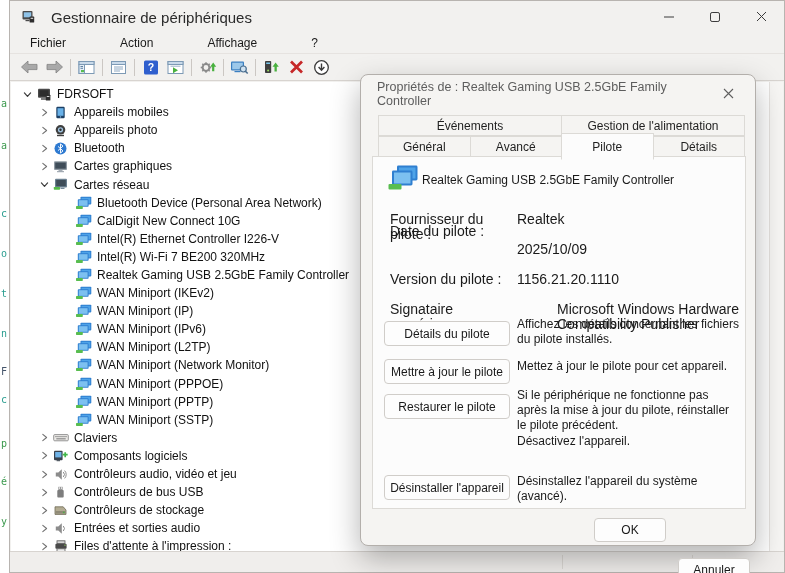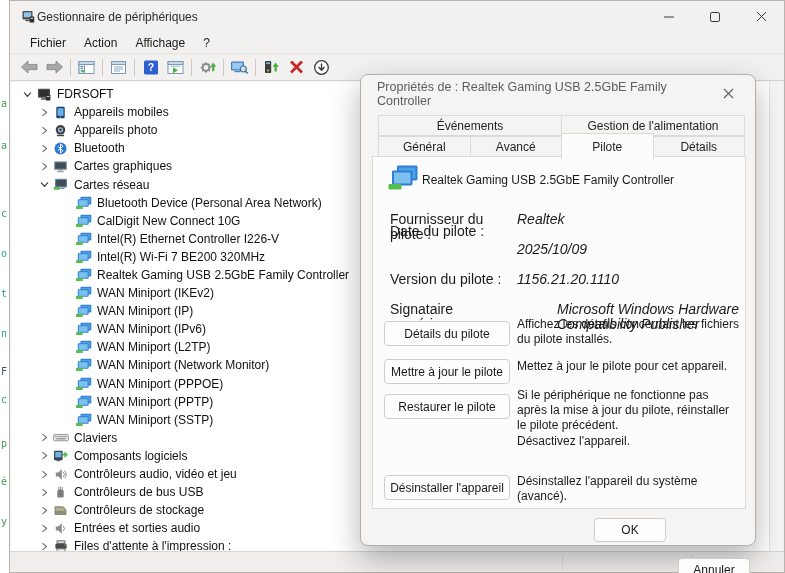--- a/index.html
+++ b/index.html
@@ -11,25 +11,25 @@
   }
   
   #left-strip { position:absolute; left:0; top:0; width:9px; height:573px; background:#ffffff; }
   #left-strip span { position:absolute; left:1px; font:10px "DejaVu Sans Mono", monospace; }
 
   
   #main-window { position:absolute; left:9px; top:0; width:776px; height:573px;
     background:#f2f1ef; border:1px solid #b8b4b0; }
   .titlebar { height:32px; display:flex; align-items:center; }
   .app-icon { margin-left:11px; width:15px; height:15px; display:flex; align-items:center; }
-  .title-text { margin-left:1px; font-size:12px; color:#2b2b2b;text-align:right; }
+  .title-text { margin-left:15px; font-size:15px; color:#2b2b2b;text-align:right; }
   .win-controls { margin-left:auto; display:flex; height:32px; }
   .win-btn { width:46px; height:32px; display:flex; align-items:center; justify-content:center; background:transparent; border:none; }
 
-  .menubar { height:21px; display:flex; align-items:center; padding-left:11px; border-bottom:1px solid #e6e3e0; background:#f2f1ef; }
+  .menubar { height:21px; display:flex; align-items:center; padding-left:11px; border-bottom:1px solid #e6e3e0; background:#f2f1ef;gap:36px; }
   .menu-item { padding:2px 9px; font-size:12px; color:#1a1a1a; cursor:default; }
 
   .toolbar { height:27px; display:flex; align-items:center; padding-left:7px; border-bottom:1px solid #d8d4d0; background:#f2f1ef; }
   .tb-btn { width:25px; height:23px; display:flex; align-items:center; justify-content:center; border:none; background:transparent; }
   .tb-sep { width:1px; height:17px; background:#cbc7c3; margin:0 3px; }
 
   
   .tree-area { position:absolute; top:81px; left:1px; right:1px; bottom:21px; background:#ffffff; overflow:hidden; padding-top:3px; }
   .tree-row { height:18.1px; display:flex; align-items:center; font-size:12px; color:#111; white-space:nowrap; }
   .tree-row.lvl0 { padding-left:8px; }
@@ -57,21 +57,21 @@
     display:flex; align-items:center; justify-content:center; font-size:12px; color:#1f1f1f; position:relative; }
   .tab:first-child { margin-left:0; }
   .tab.active { background:#fcfcfc; border-bottom:1px solid #fcfcfc; margin-top:-3px; height:27px; z-index:5; }
 
   .tab-page { position:absolute; top:81px; left:11px; width:374px; height:353px;
     background:#fcfcfc; border:1px solid #dcdad6; z-index:1; }
   .dev-icon { position:absolute; left:14px; top:7px; }
   .dev-name { position:absolute; left:49px; top:16px; font-size:12px; color:#1a1a1a; }
   .fld-label, .fld-value { position:absolute; font-size:14px; line-height:15px; color:#1a1a1a; }
   .fld-label { left:17px; width:126px; }
-  .fld-value { left:144px; width:224px;font-style:italic; }
+  .fld-value { left:144px; width:224px; }
   .act-btn { position:absolute; left:11px; width:126px; height:25px;
     background:#fdfdfd; border:1px solid #d0cdc9; border-radius:4px; font-size:12px;
     font-family:"Liberation Sans",sans-serif; color:#1a1a1a; }
   .act-desc { position:absolute; left:144px; width:224px; font-size:12px; line-height:15px; color:#1a1a1a; }
 
   .dlg-btn { position:absolute; top:443px; width:72px; height:24px;
     background:#fdfdfd; border:1px solid #d0cdc9; border-radius:4px; font-size:12px;
     font-family:"Liberation Sans",sans-serif; color:#1a1a1a; }
   #ok-btn { left:233px; }
   #cancel-btn { left:317px;margin-top:40px; }

